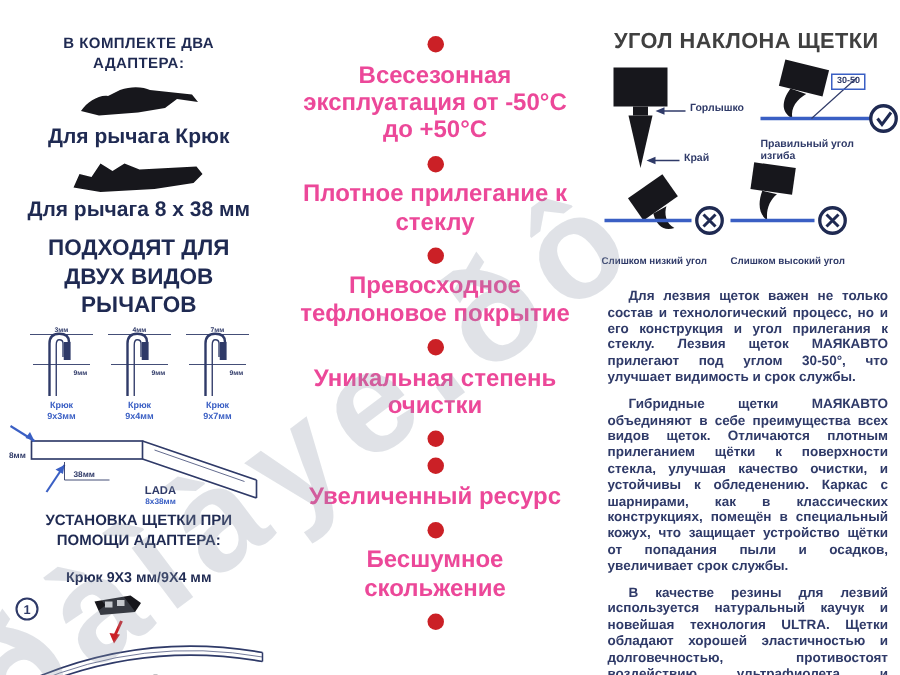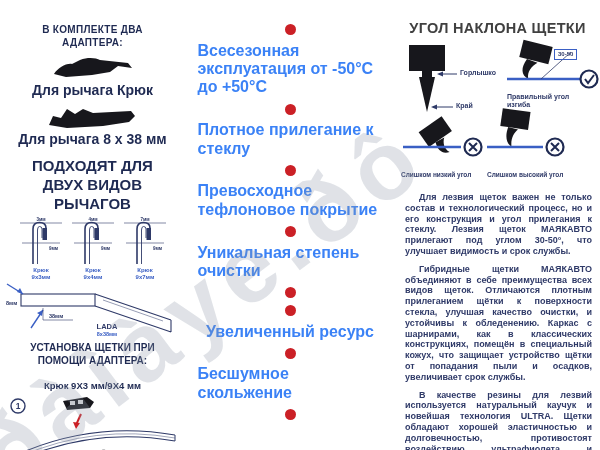--- a/index.html
+++ b/index.html
@@ -20,22 +20,22 @@
   #hooks-row{display:flex;justify-content:center;gap:6px;margin-top:3px;}
   .hook-top,.hook-side{font-size:4.5px;fill:#2f3a68;font-weight:bold;}
   .hook-cap{font-size:6px;font-weight:bold;fill:#3a5fc4;}
   #lada-svg{display:block;margin:0 auto;}
   #install-title{width:160px;font-size:10px;margin-top:4px;}
   #install-sub{font-size:9.5px;font-weight:bold;color:#1f2a52;text-align:center;margin-top:13px;}
   #steps-svg{display:block;margin:2px auto 0 auto;}
   #footnote{margin:2px 0 0 28px;width:138px;font-size:6.5px;line-height:1.45;color:#2f3a68;}
   
   .dot{width:11px;height:11px;border-radius:50%;background:#cb2026;flex:0 0 auto;}
-  .feature{max-width:185px;font-size:16px;font-weight:bold;
-           color:#3b82f6;line-height:1.15;}
+  .feature{max-width:185px;text-align:center;font-size:16px;font-weight:bold;
+           color:#ec4899;line-height:1.15;}
   
   #angle-title{font-size:14.5px;font-weight:bold;color:#404040;text-align:center;
                letter-spacing:.3px;padding-top:8px;}
   #angle-diagrams{position:relative;width:205px;height:152px;margin-top:2px;}
   .diag-label{position:absolute;font-size:7px;font-weight:bold;color:#2f3a68;line-height:1.15;}
   #angle-box{position:absolute;left:159px;top:11px;border:1px solid #3a5fc4;color:#2f3a68;
              font-size:6px;font-weight:bold;padding:0 3px;line-height:9px;}
   #paragraphs{padding:2px 8px 0 10px;}
   #paragraphs p{margin:0 0 7px 0;font-size:9px;font-weight:bold;line-height:1.2;
                 text-align:justify;text-indent:14px;color:#2f3a68;}

